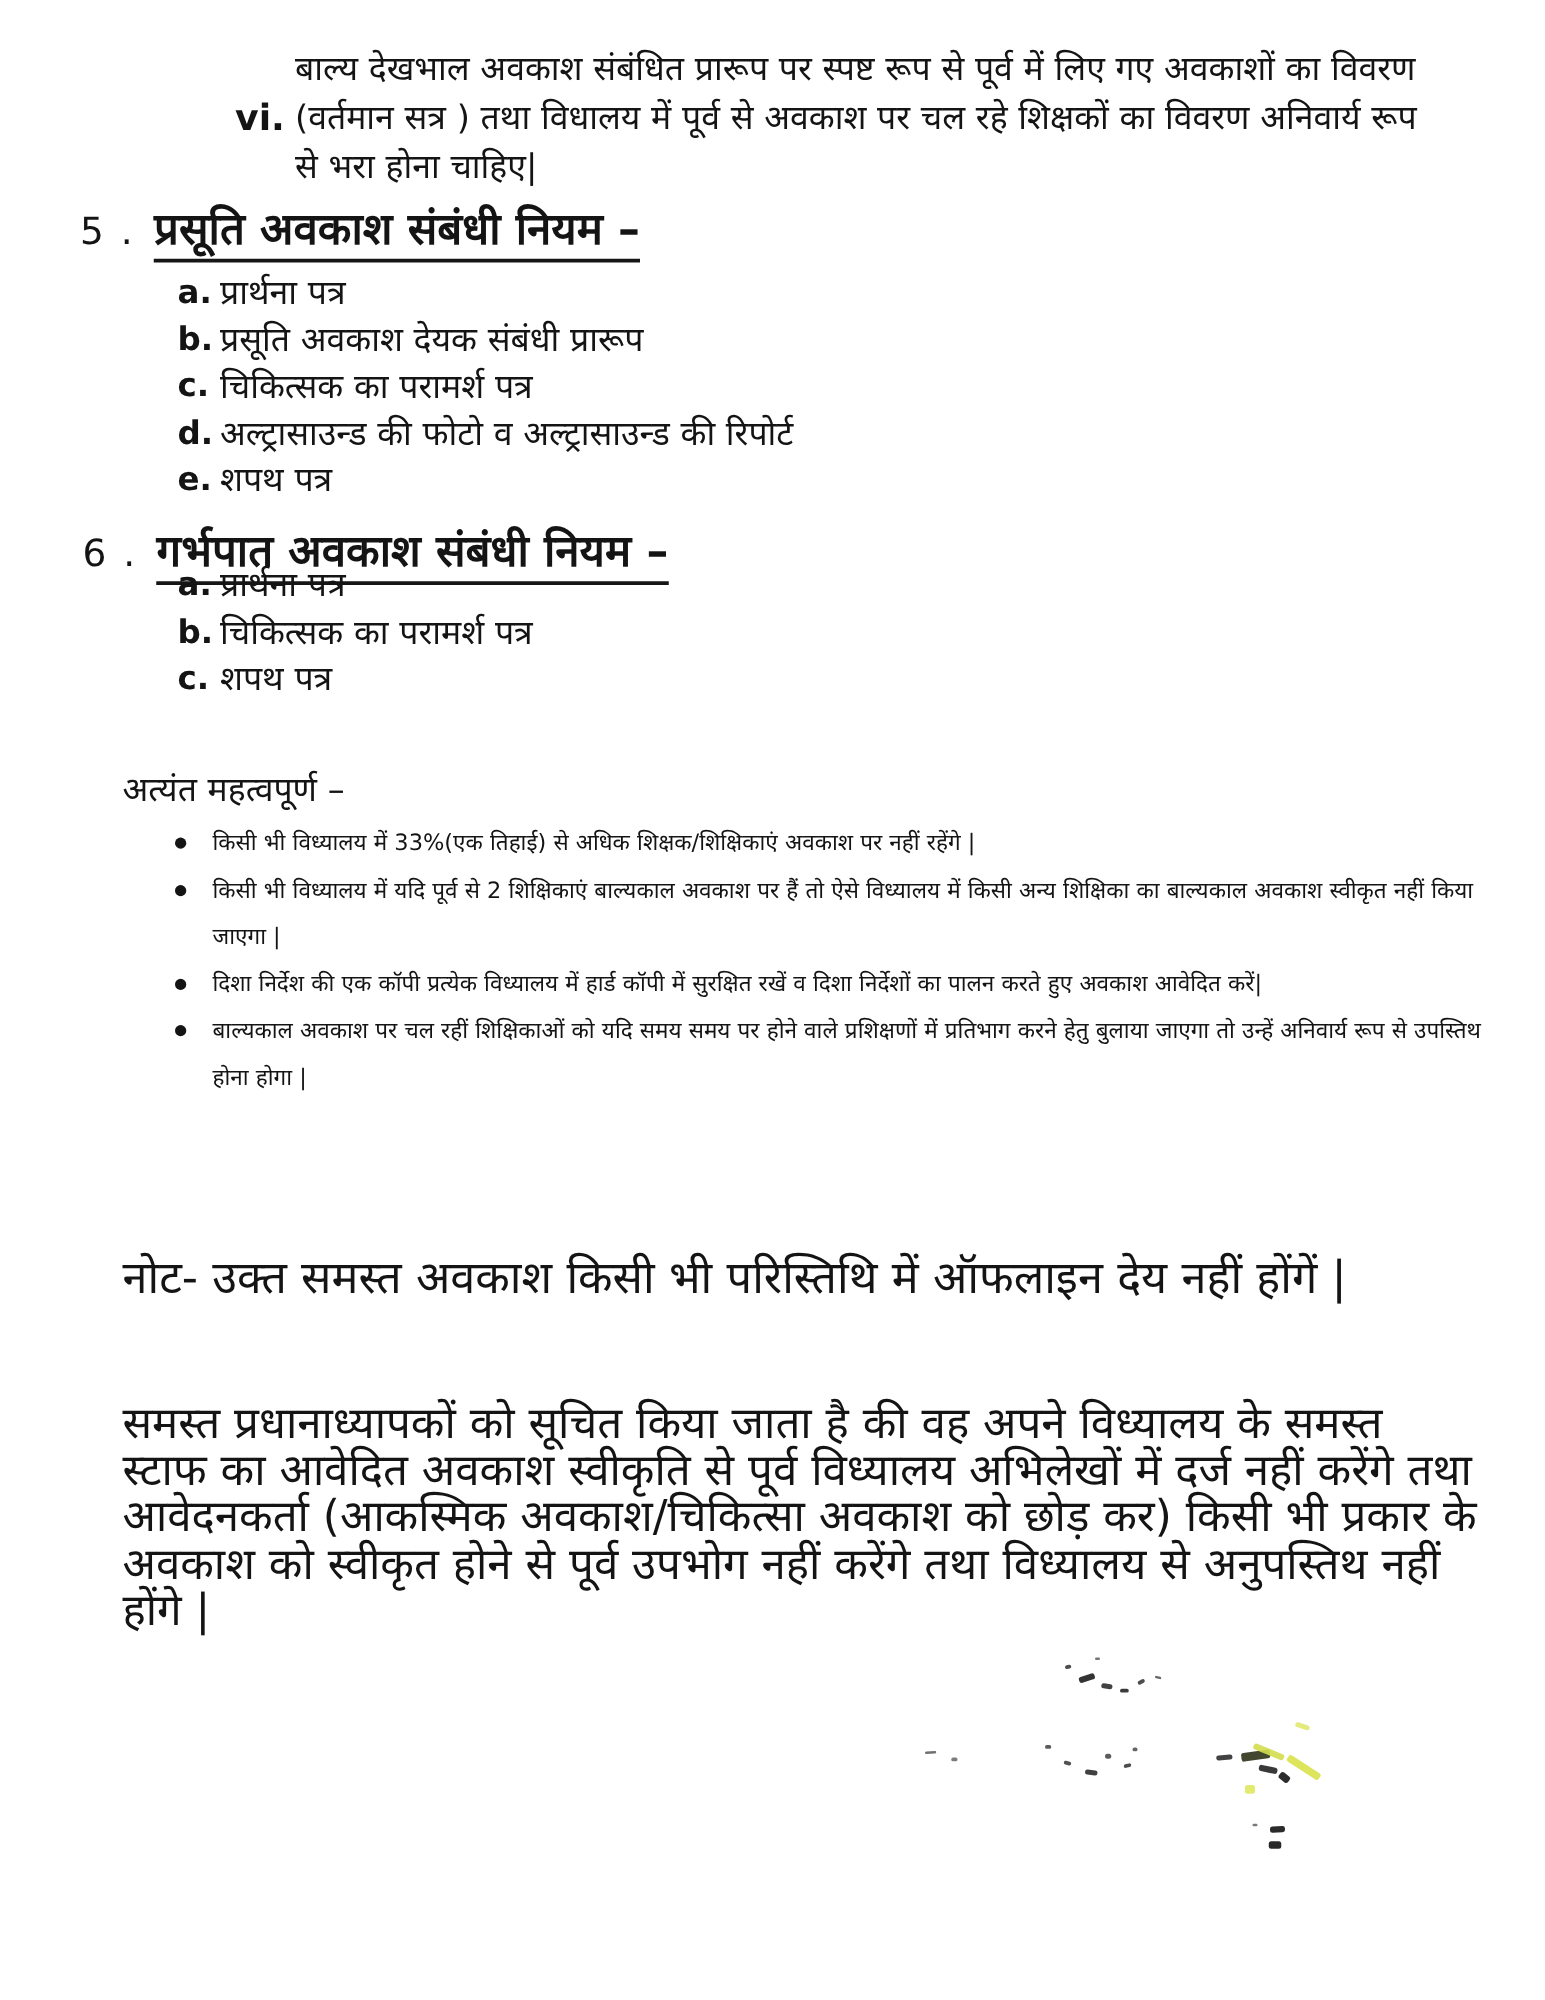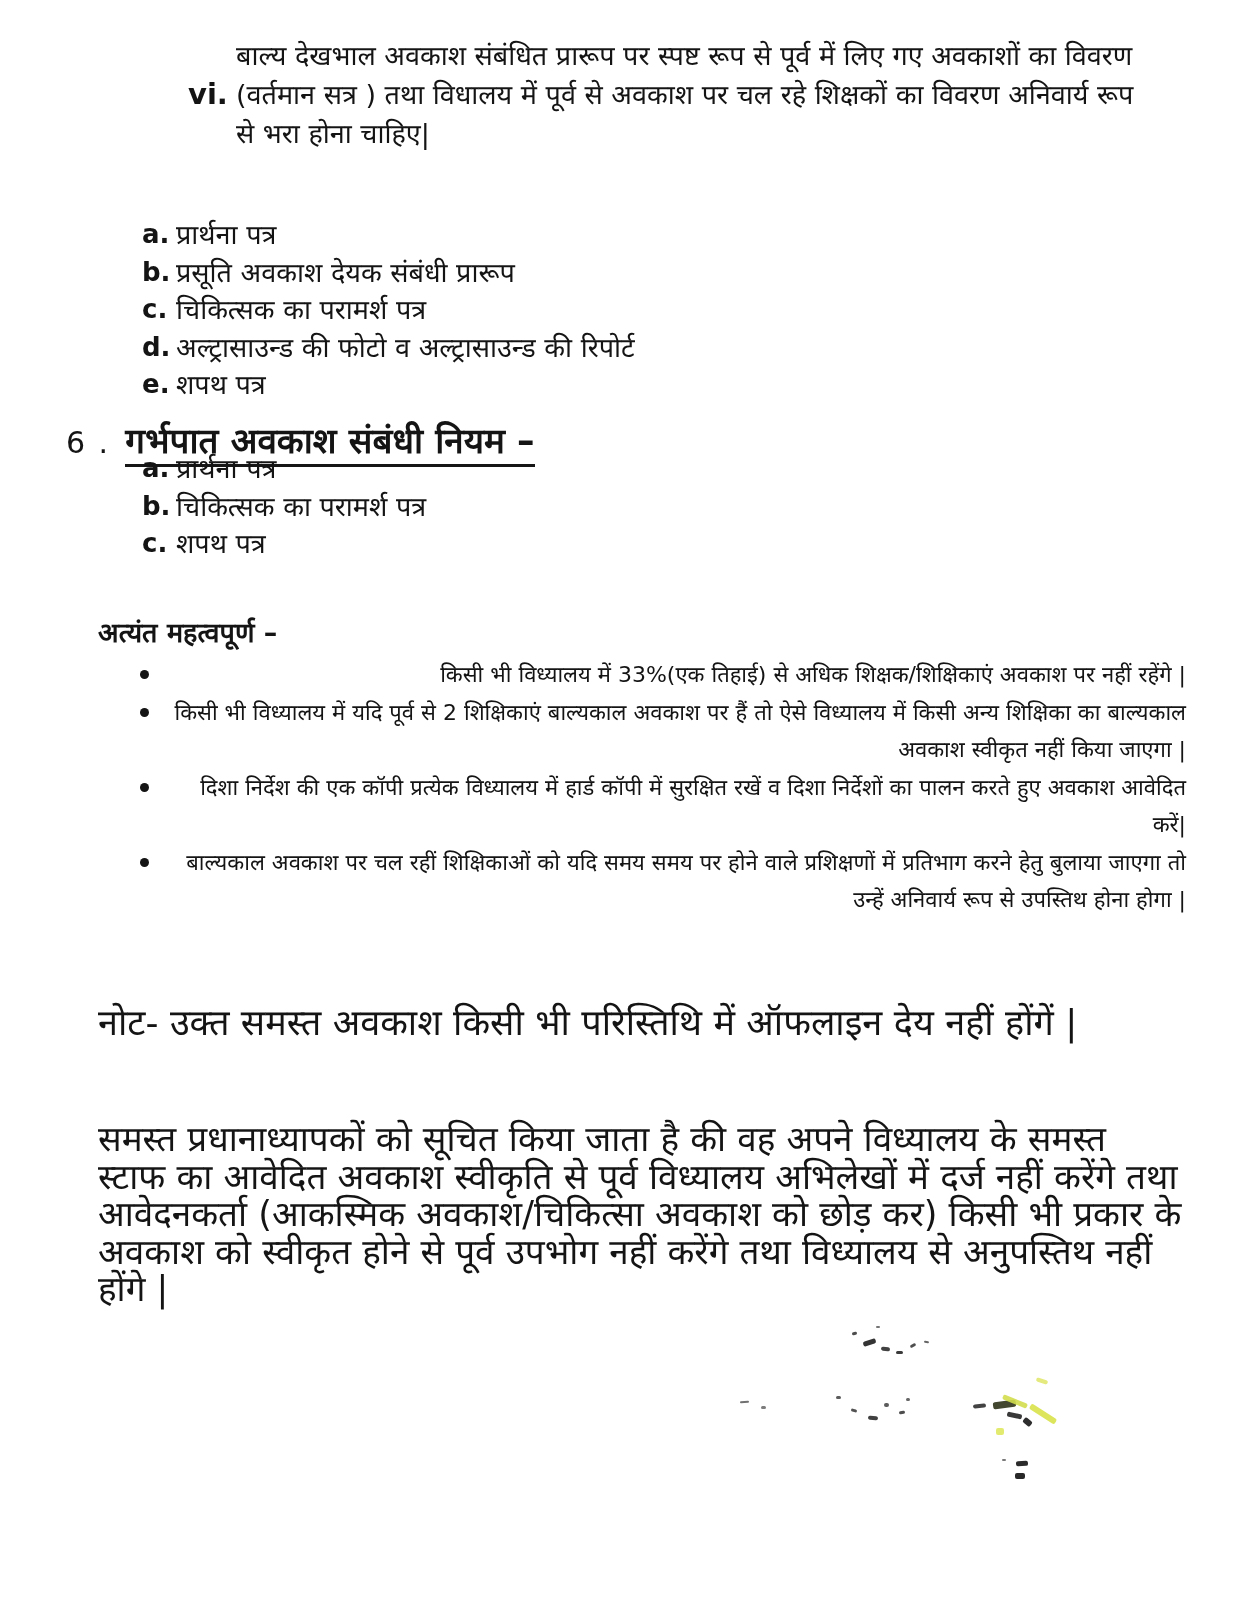--- a/index.html
+++ b/index.html
@@ -45,26 +45,26 @@
   .letter-list li{
     display:flex; align-items:flex-start;
     font-size:27px; line-height:37.5px;
   }
   .letter-marker{
     font-weight:700; font-size:26px; width:34px; flex:0 0 34px;
   }
   
   .important-block{position:absolute; top:614px; left:98px; width:1088px;}
   .important-heading{
-    font-size:27px; line-height:38px; margin:0 0 4px 0; font-weight:700;
+    font-size:27px; line-height:38px; margin:0 0 4px 0; font-weight:400;
   }
   .bullet-list{margin:0; padding:0; list-style:none;}
   .bullet-list li{
     position:relative; padding-left:72px;
-    font-size:22px; line-height:37.5px;text-align:right;
+    font-size:18px; line-height:37.5px;
   }
   .bullet-dot{
     position:absolute; left:42px; top:14px;
     width:9px; height:9px; border-radius:50%; background:#141414;
   }
   
   .note-line{
     position:absolute; top:968px; left:98px; width:1090px;
     font-size:36px; line-height:38px;
   }
@@ -80,20 +80,24 @@
 </head>
 <body>
 
 <div class="page">
 
   <div class="vi-item">
     <span class="vi-marker">vi.</span>
     <span class="vi-text">बाल्य देखभाल अवकाश संबंधित प्रारूप पर स्पष्ट रूप से पूर्व में लिए गए अवकाशों का विवरण (वर्तमान सत्र ) तथा विधालय में पूर्व से अवकाश पर चल रहे शिक्षकों का विवरण अनिवार्य रूप से भरा होना चाहिए|</span>
   </div>
 
+  <div class="section-heading heading-5">
+    <span class="sec-num">5 .</span>
+    <span class="sec-title">प्रसूति अवकाश संबंधी नियम –</span>
+  </div>
 
   <ol class="letter-list list-5">
     <li>
       <span class="letter-marker">a.</span>
       <span>प्रार्थना पत्र</span>
     </li>
     <li>
       <span class="letter-marker">b.</span>
       <span>प्रसूति अवकाश देयक संबंधी प्रारूप</span>
     </li>

